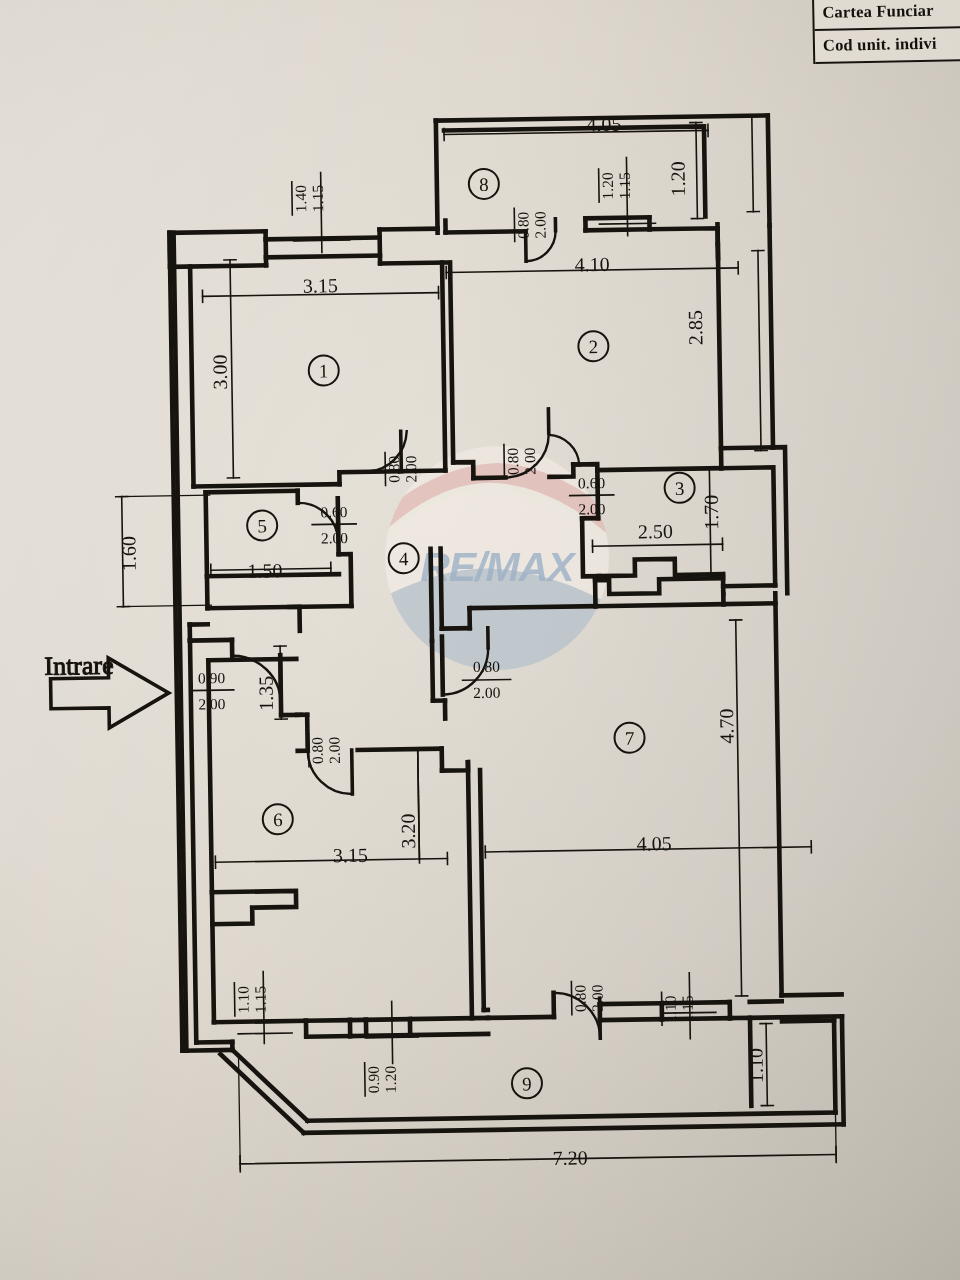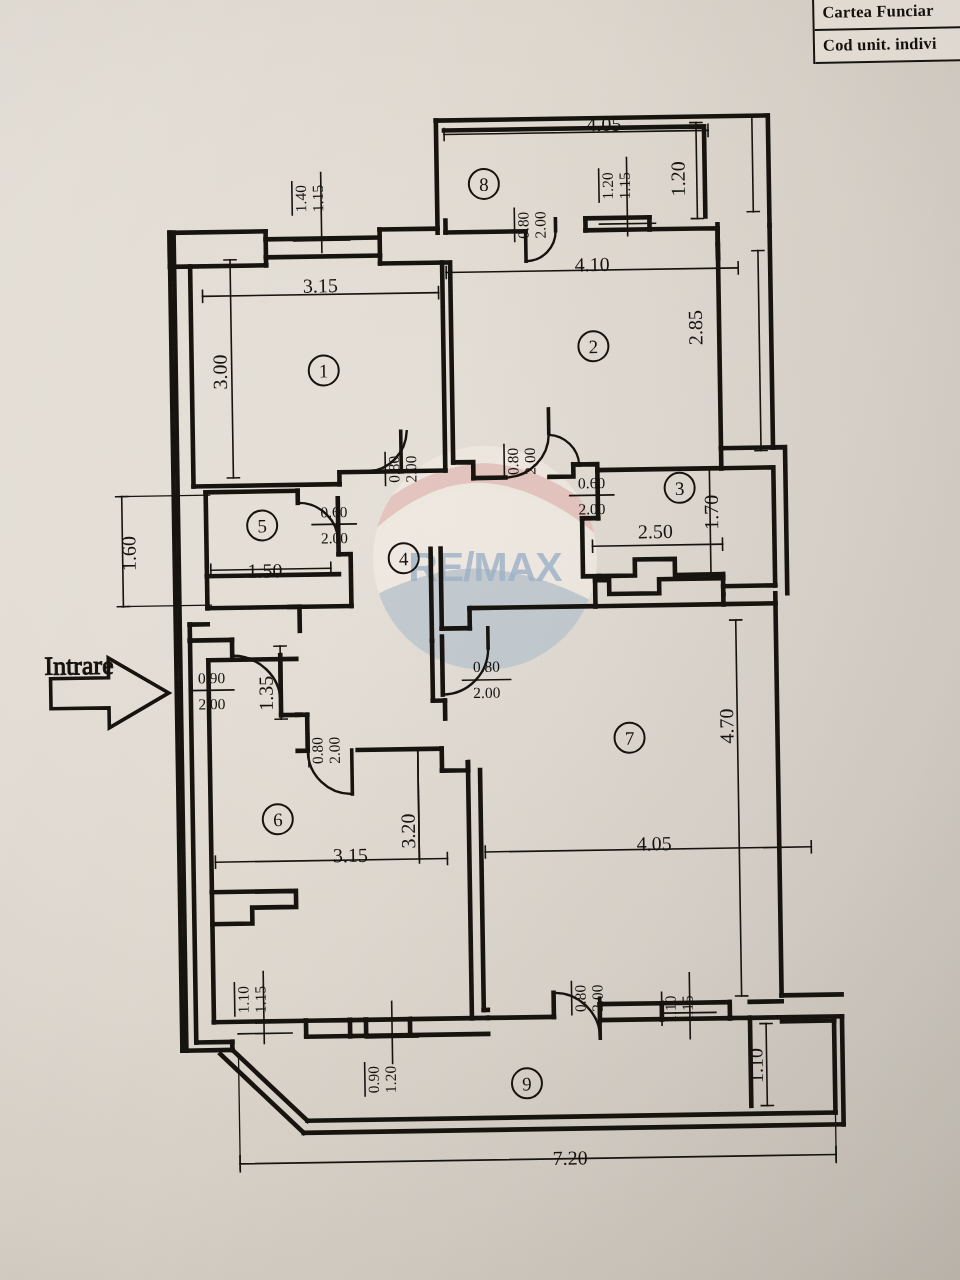--- a/index.html
+++ b/index.html
@@ -44,21 +44,21 @@
   .dimtxt{font-size:20px;fill:#16130e;font-family:"Liberation Serif",serif;}
   .dimtxt.sm{font-size:15.5px;}
   .roomnum{font-size:19px;fill:#16130e;font-family:"Liberation Serif",serif;text-anchor:middle;}
   .entr{font-size:26px;fill:#14110c;font-family:"Liberation Serif",serif;}
 </style>
 </head>
 <body>
 
 <div id="paper"></div>
 
-<div class="wm" style="left:370px;top:443px;width:230px;height:230px;">
+<div class="wm" style="left:382px;top:443px;width:230px;height:230px;font-style:italic;">
   <svg width="230" height="230" viewBox="0 0 230 230">
     <defs>
       <clipPath id="balloonClip">
           <circle cx="115" cy="115" r="112"></circle>
         </clipPath>
     </defs>
     <g clip-path="url(#balloonClip)" opacity="0.62">
       <rect x="0" y="0" width="230" height="230" fill="#f2ede4"></rect>
       <path d="M-10 96 Q 60 34 115 40 Q 175 46 240 100 L240 -10 L-10 -10 Z" fill="#f4ece6"></path>
       <path d="M-10 100 Q 55 36 115 40 Q 178 45 240 104 L240 78 Q 175 22 115 20 Q 52 22 -10 78 Z" fill="#e2b4b1"></path>

